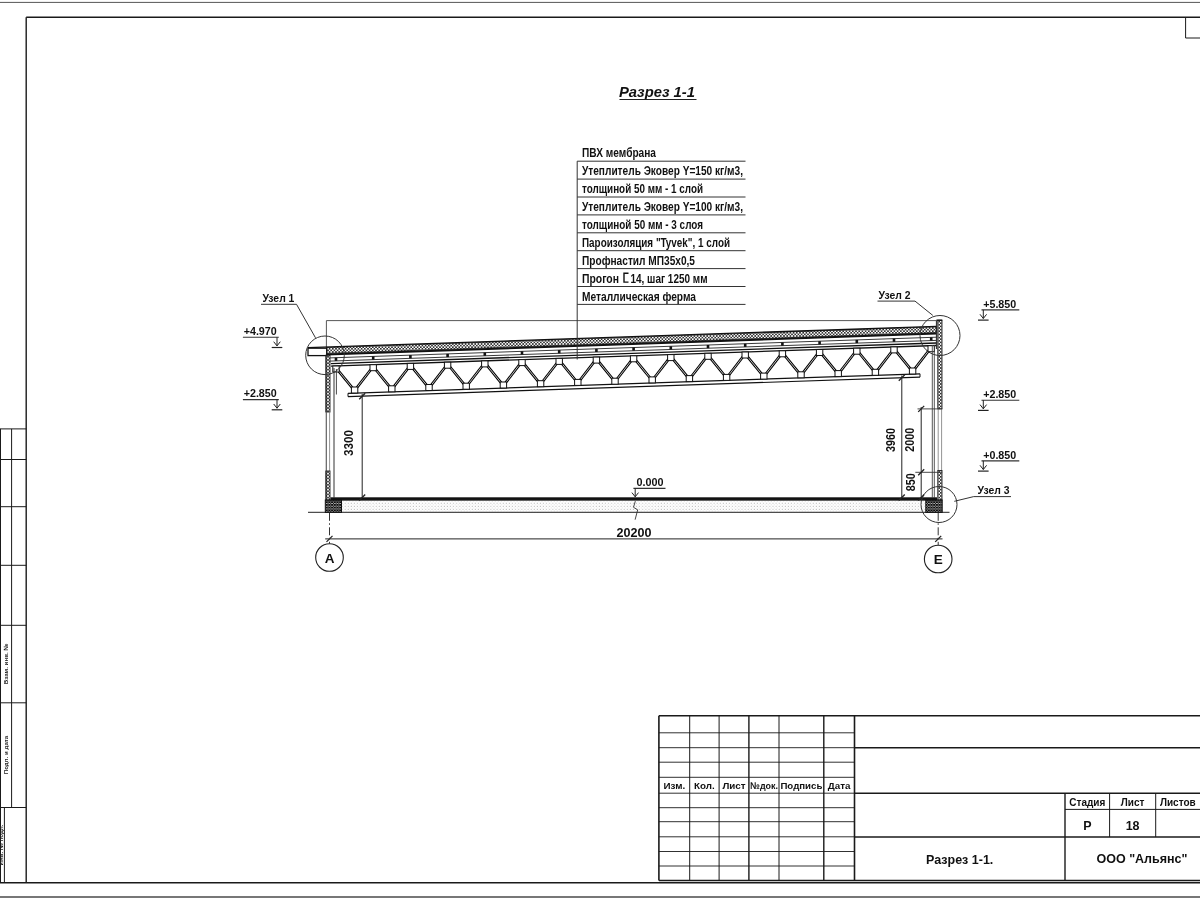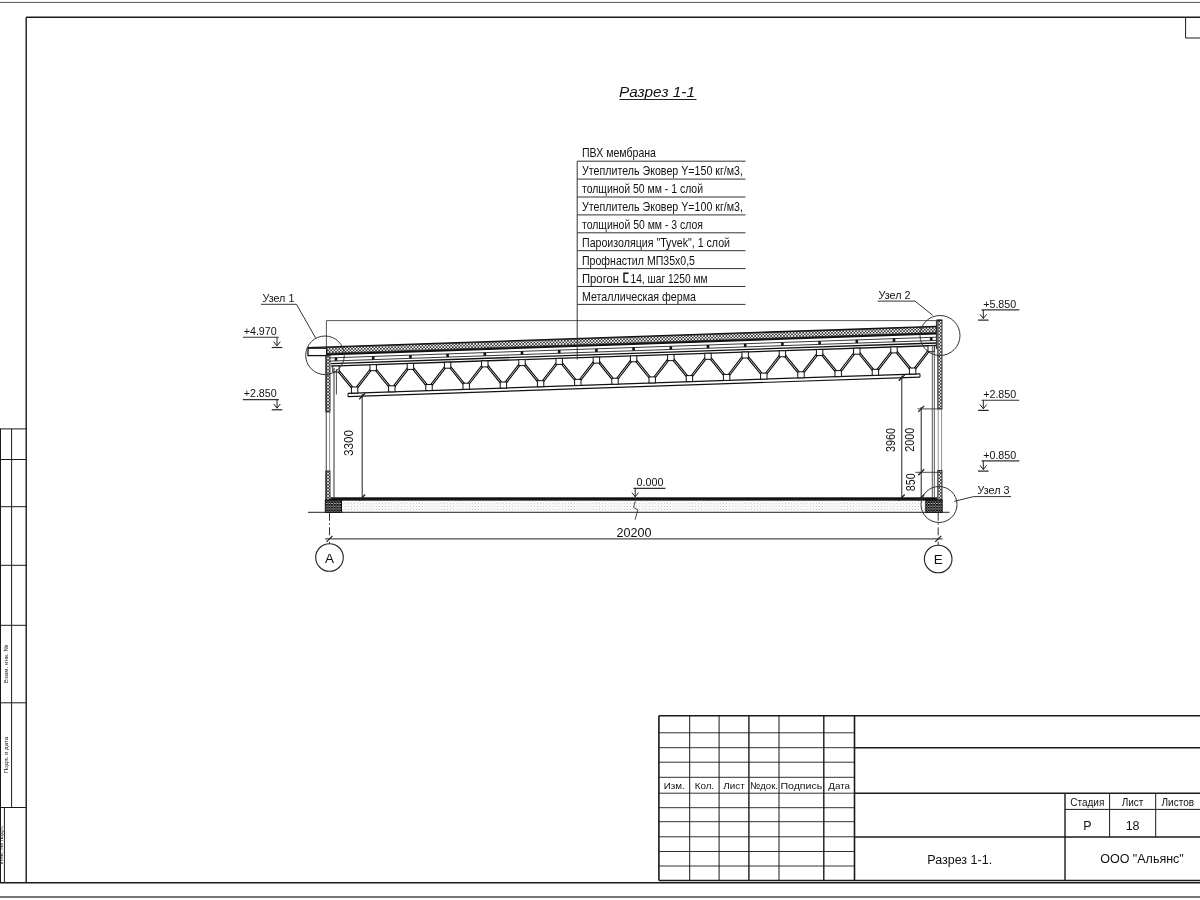--- a/index.html
+++ b/index.html
@@ -1,17 +1,17 @@
 <!DOCTYPE html>
 <html><head>
 <meta charset="utf-8">
 <style>
 html,body { margin:0; padding:0; background:#fff; width:1200px; height:900px; overflow:hidden; }
 svg { display:block; font-family:"Liberation Sans", sans-serif; }
-.layer { filter: grayscale(1); }
+.layer { filter: grayscale(1); font-weight: bold; }
 </style>
 </head>
 <body>
 <div class="layer">
     <svg width="1200" height="900" viewBox="0 0 1200 900">
 <defs>
 <pattern id="hx" width="3.2" height="3.2" patternUnits="userSpaceOnUse">
 <path d="M0,0 L3.2,3.2 M3.2,0 L0,3.2" stroke="#222" stroke-width="0.75"></path>
 </pattern>
 <pattern id="fh" width="2.7" height="2.7" patternUnits="userSpaceOnUse">

